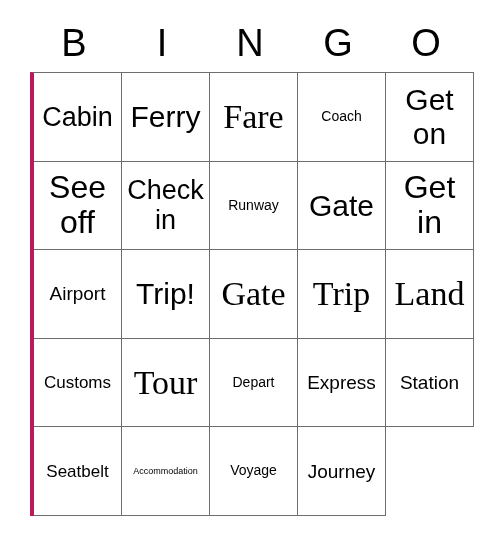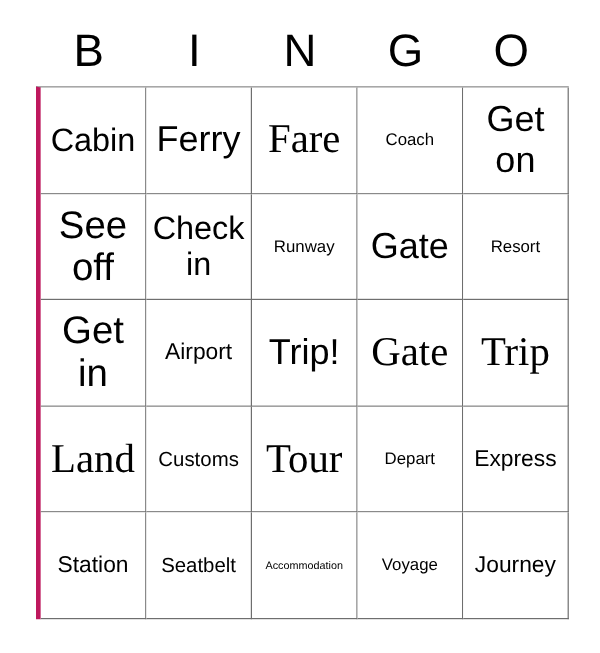--- a/index.html
+++ b/index.html
@@ -119,23 +119,20 @@
     <div class="bingo-cell fs-md">
         <span>Check
 in</span>
       </div>
     <div class="bingo-cell fs-sm">
         <span>Runway</span>
       </div>
     <div class="bingo-cell fs-lg">
         <span>Gate</span>
       </div>
-    <div class="bingo-cell fs-sm">
-        <span>Resort</span>
-      </div>
 
     <div class="bingo-cell fs-xl">
         <span>Get
 in</span>
       </div>
     <div class="bingo-cell fs-xs">
         <span>Airport</span>
       </div>
     <div class="bingo-cell fs-lg">
         <span>Trip!</span>

